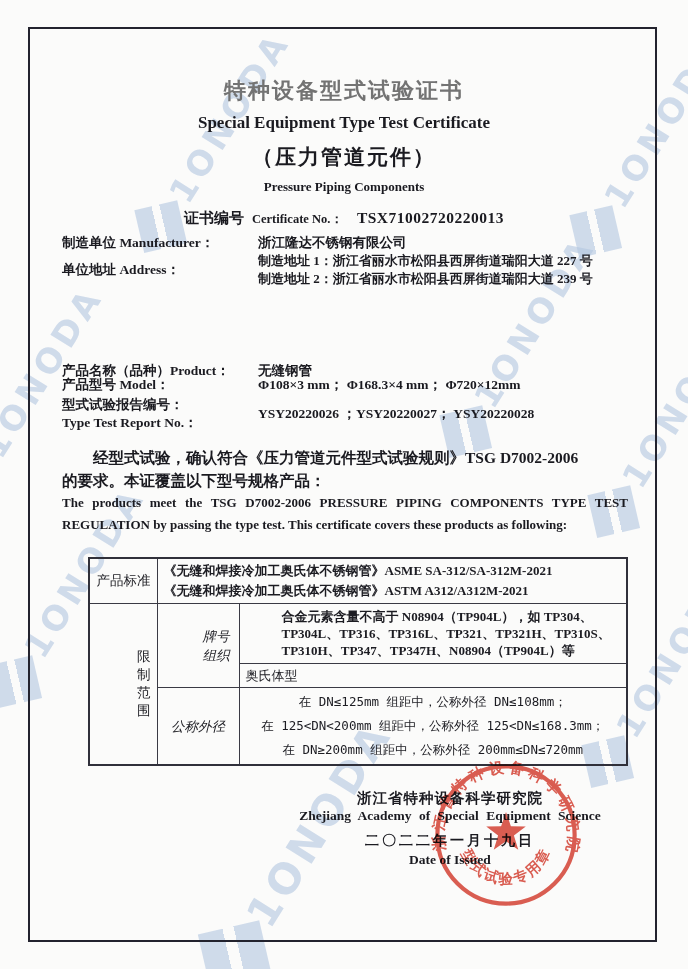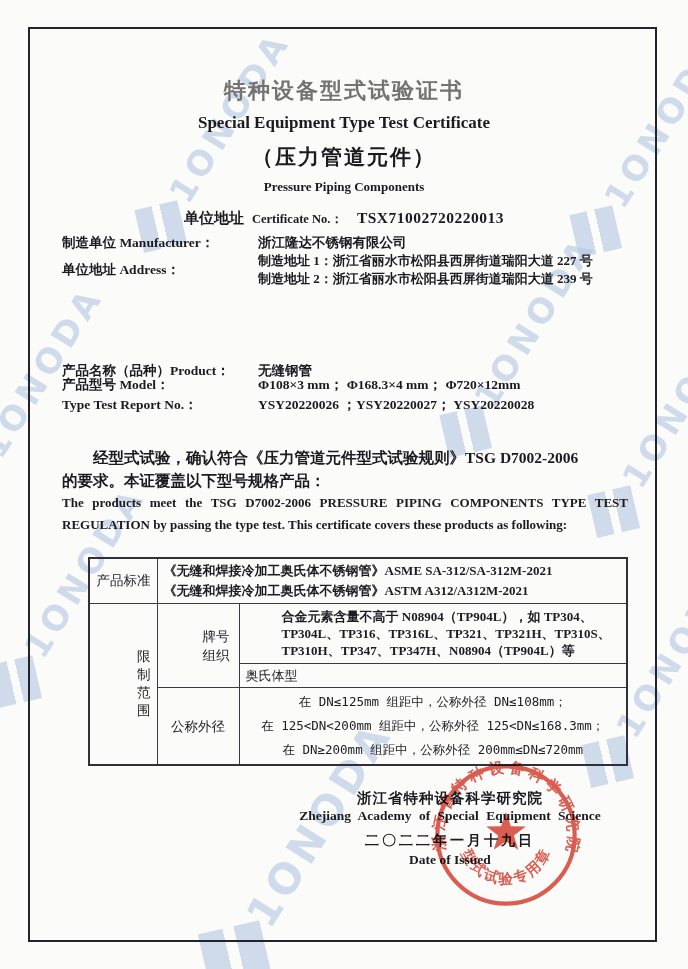--- a/index.html
+++ b/index.html
@@ -51,21 +51,21 @@
   .st-cn.indent { text-indent:2em; }
   .st-en { font-size:13px; font-weight:bold; line-height:21.5px; text-align:justify; }
   
   .spec-table {
     position:absolute; left:88px; top:557px; width:540px;
     border-collapse:collapse; font-size:13px; color:#1c1c22;
   }
   .spec-table td { border:1.5px solid #3a3a44; padding:2px 6px; vertical-align:middle; }
   .spec-table { border:2px solid #30303a; }
   .c-head { text-align:right; font-size:13.5px; width:68px; }
-  .c-sub  { text-align:center; font-size:13.5px; width:82px; line-height:19px; }
+  .c-sub  { text-align:center; font-size:13.5px; width:82px; line-height:19px;font-style:italic; }
   .std-line { line-height:20px; font-weight:bold; }
   .grade-text { line-height:17px; font-weight:bold; padding:2px 0; }
   .od-line { line-height:24px; font-family:"DejaVu Sans Mono","Liberation Mono",monospace; font-size:12.5px;text-align:center; }
   .row-a td { height:44px; }
   .row-b td { height:54px;padding-left:42px; }
   .row-c td { height:24px; }
   .row-d td { height:76px; }
   
   .footer { position:absolute; left:235px; top:789px; width:430px; text-align:center; }
   .fi-cn { font-size:14.5px; font-weight:bold; letter-spacing:1px; }
@@ -122,21 +122,21 @@
   <div class="frame"></div>
 
   <div class="content">
 
     <div class="header">
       <div class="title-cn">特种设备型式试验证书</div>
       <div class="title-en">Special Equipment Type Test Certificate</div>
       <div class="sub-cn">（压力管道元件）</div>
       <div class="sub-en">Pressure Piping Components</div>
       <div class="certline">
-        <span class="l-cn">单位地址</span>
+        <span class="l-cn">证书编号</span>
         <span class="l-en">Certificate No.：</span>
         <span class="num">TSX71002720220013</span>
       </div>
     </div>
 
     <div class="frow" style="top:234px;">
       <div class="flabel">制造单位 Manufacturer：</div>
       <div class="fvalue">浙江隆达不锈钢有限公司</div>
     </div>
 
@@ -156,20 +156,21 @@
       <div class="fvalue">无缝钢管</div>
     </div>
 
     <div class="frow" style="top:376px;">
       <div class="flabel">产品型号 Model：</div>
       <div class="fvalue">Φ108×3 mm；  Φ168.3×4 mm；  Φ720×12mm</div>
     </div>
 
     <div class="frow" style="top:396px;">
       <div class="flabel lbl2">
+        <div>型式试验报告编号：</div>
         <div>Type Test Report No.：</div>
       </div>
       <div class="fvalue vcenter">
           <span>YSY20220026 ；YSY20220027；  YSY20220028</span>
         </div>
     </div>
 
     <div class="statement">
       <div class="st-cn indent">经型式试验，确认符合《压力管道元件型式试验规则》TSG D7002-2006</div>
       <div class="st-cn">的要求。本证覆盖以下型号规格产品：</div>

